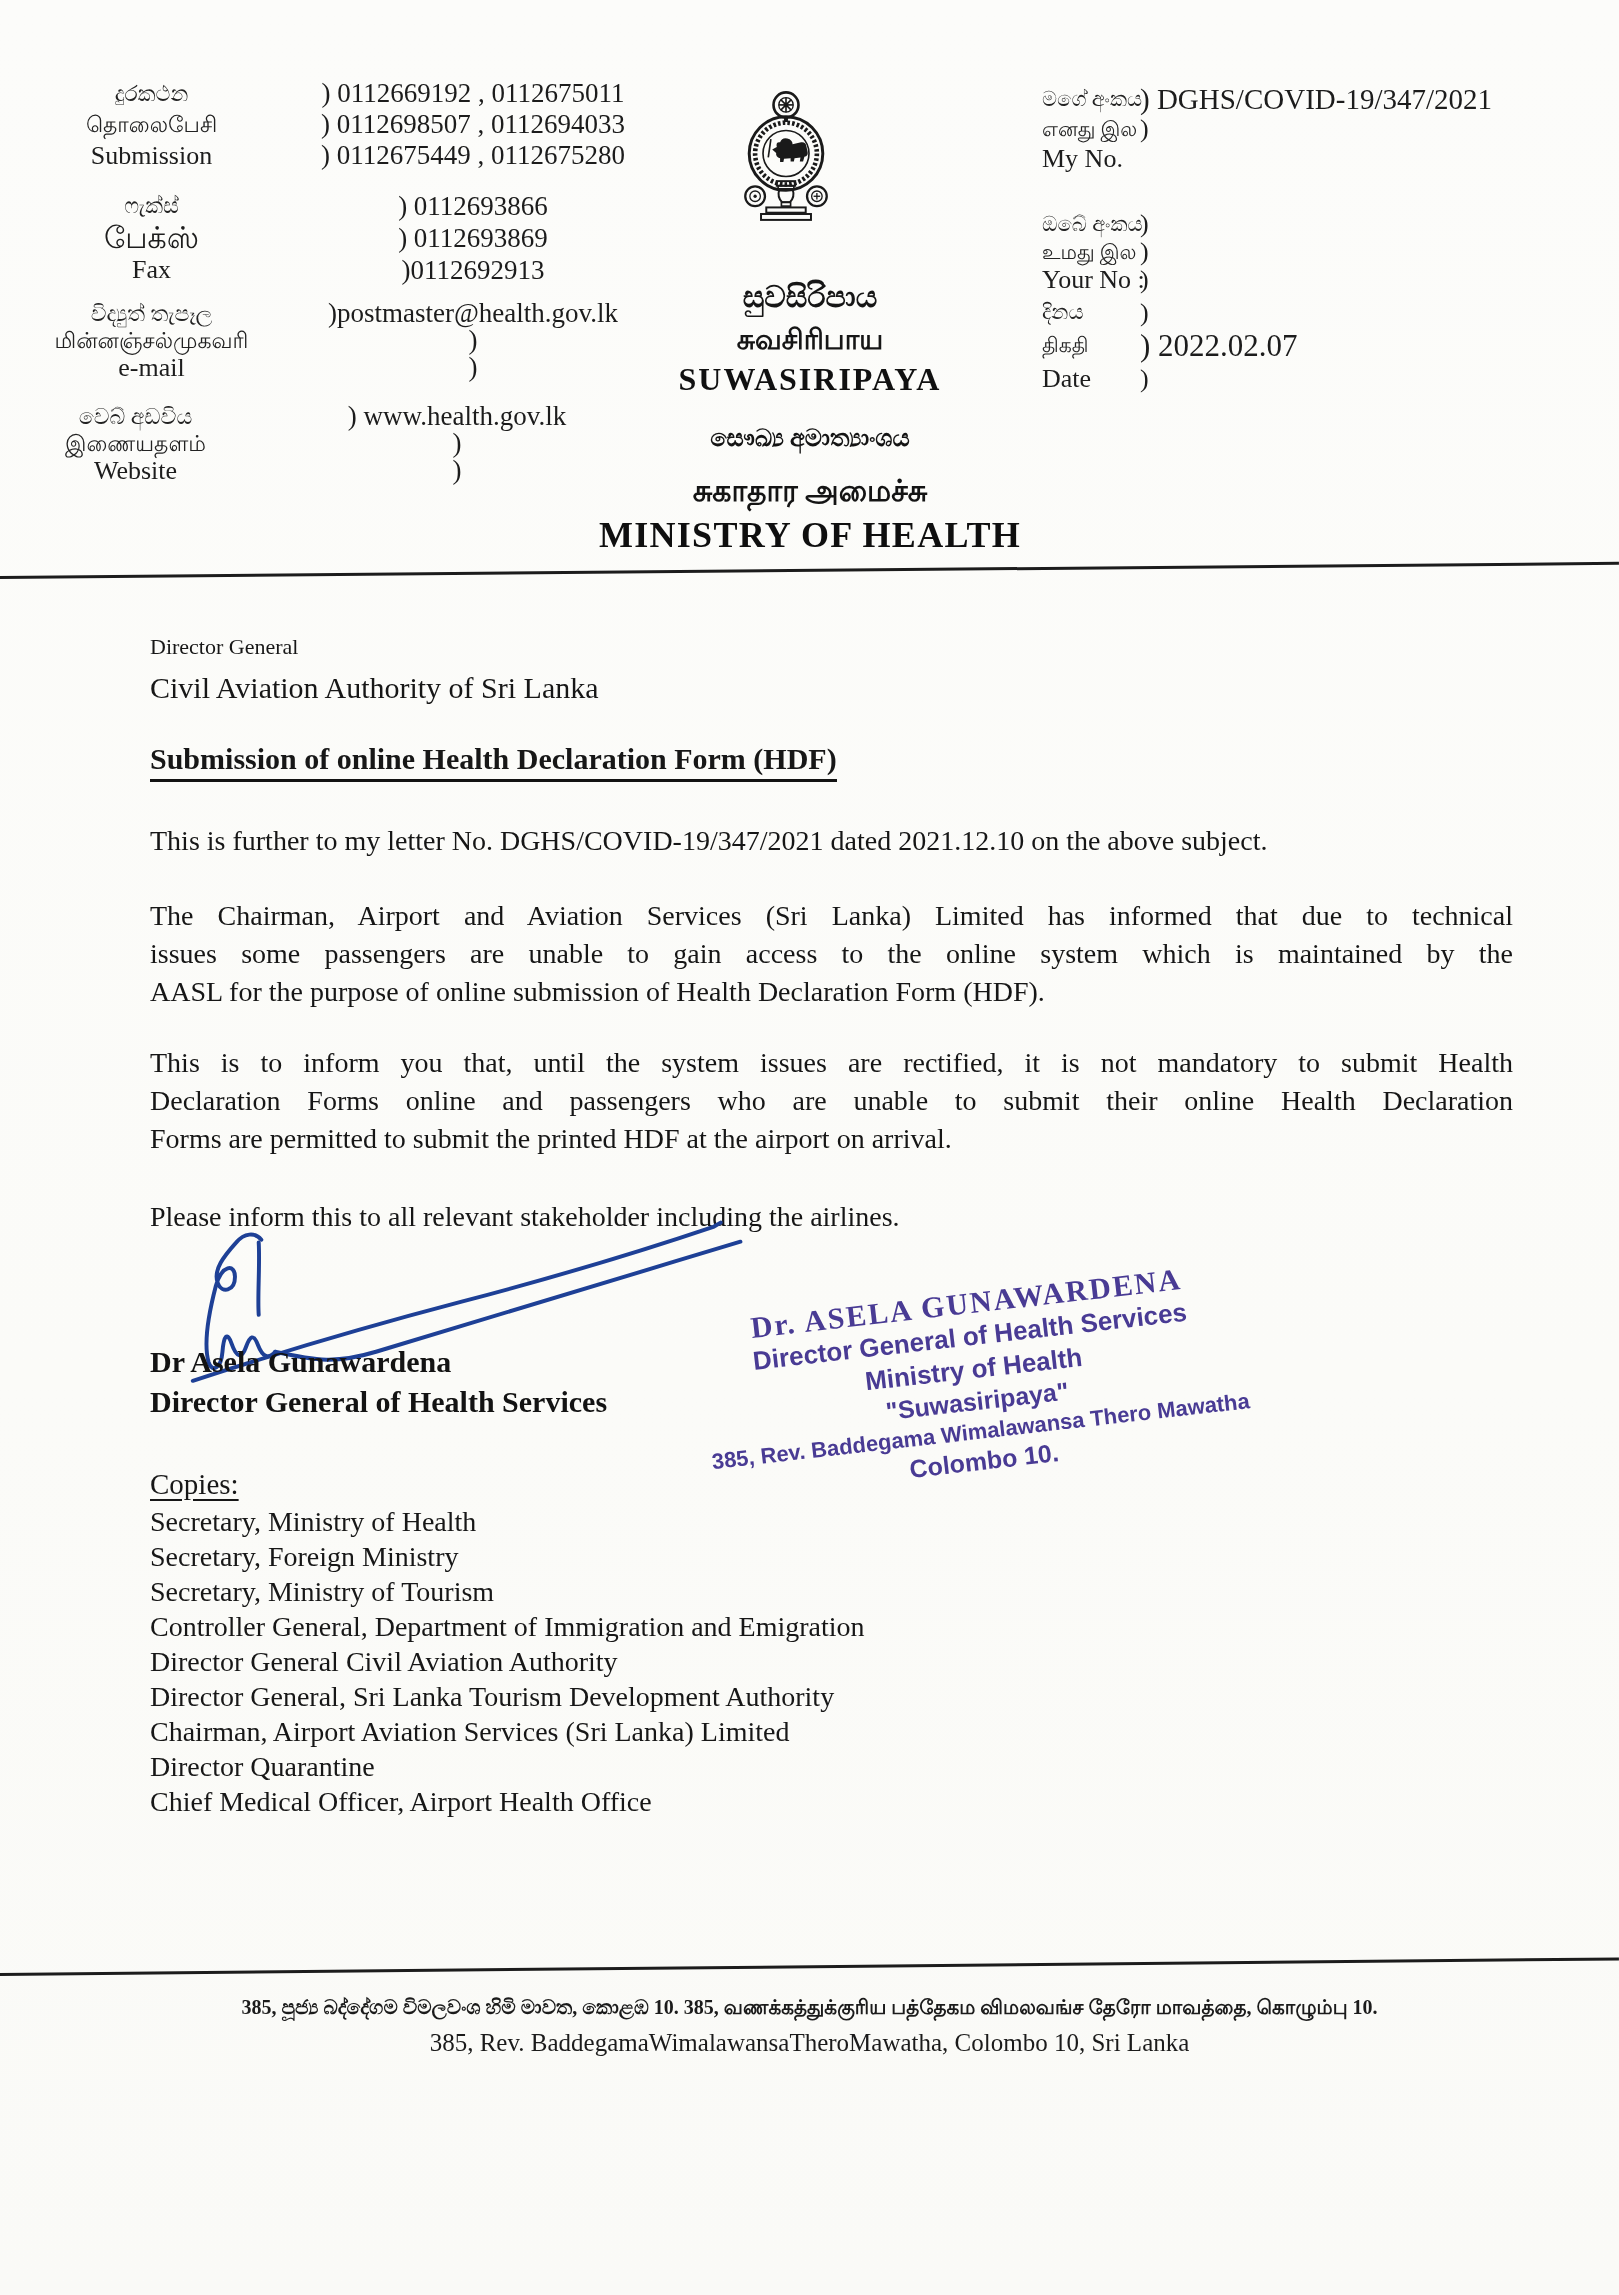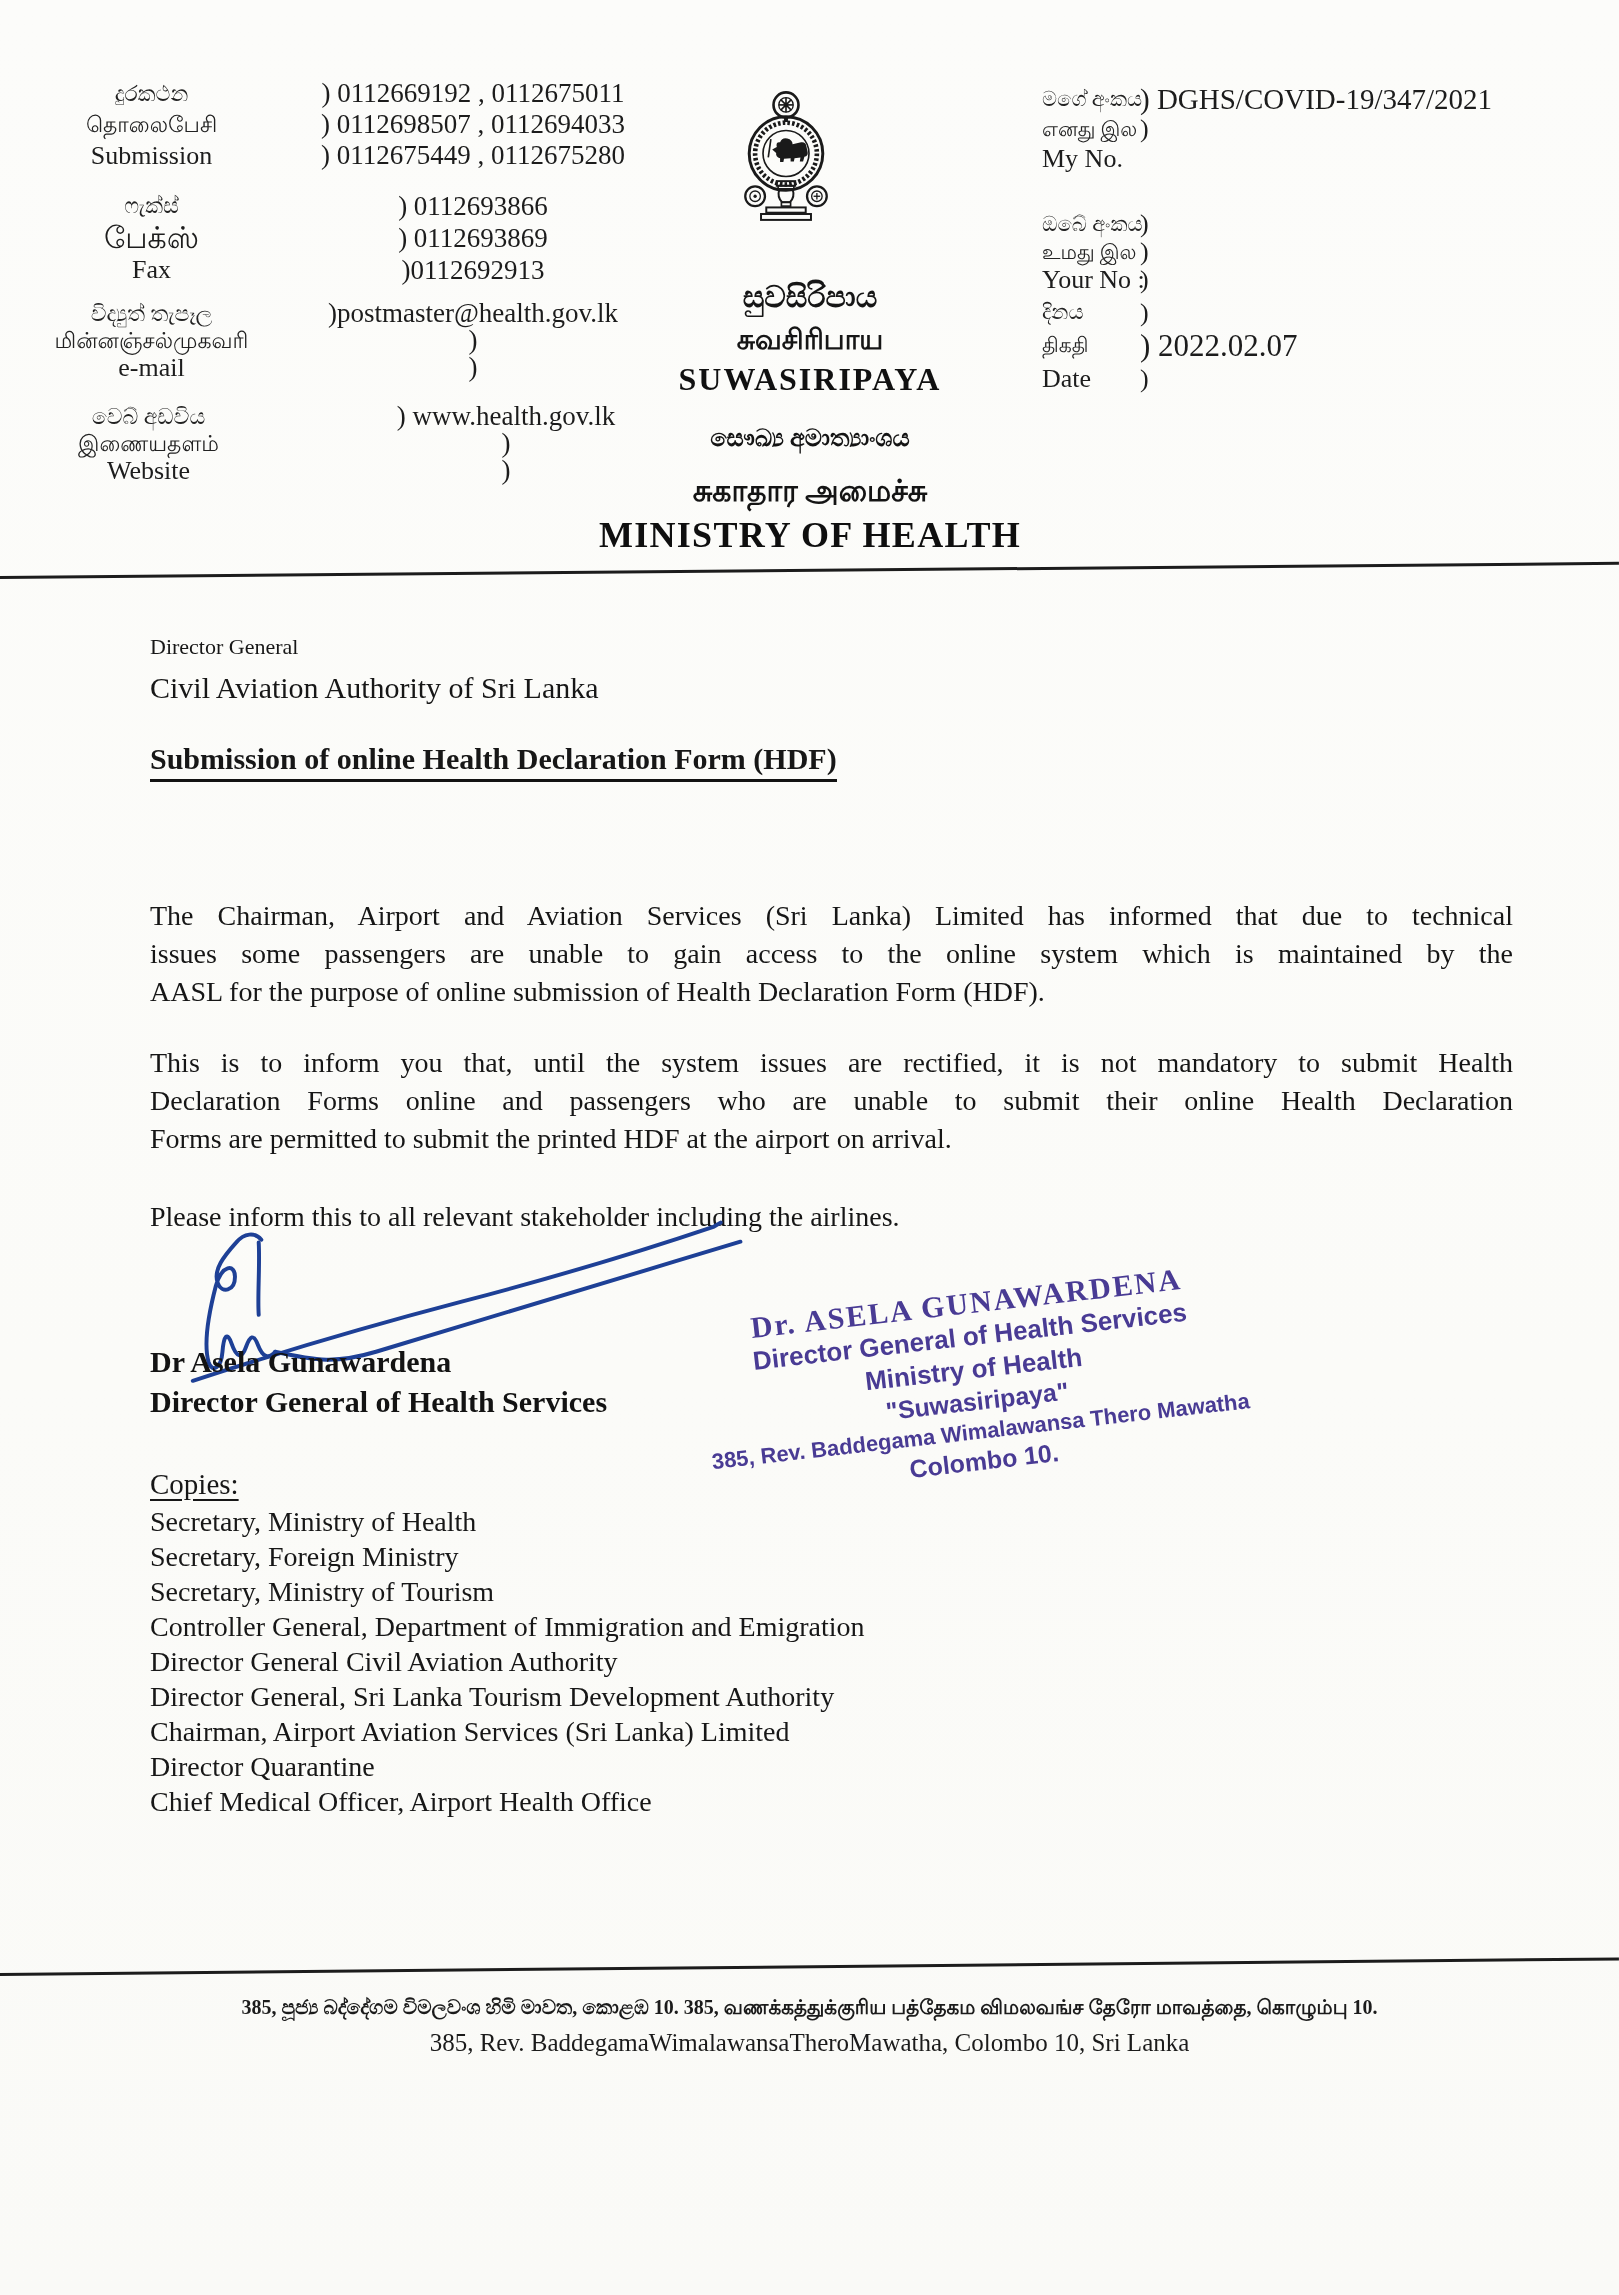--- a/index.html
+++ b/index.html
@@ -17,21 +17,21 @@
   .contact-group{position:absolute;display:flex;text-align:center;}
   .contact-labels{width:221px;}
   .contact-vals{width:422px;}
   .cl{display:block;}
   .g-tel{left:41px;top:78px;}
   .g-tel .cl{line-height:31px;}
   .g-fax{left:41px;top:190px;}
   .g-fax .cl{line-height:32px;}
   .g-mail{left:41px;top:300px;}
   .g-mail .cl{line-height:27px;}
-  .g-web{left:38px;top:403px;gap:36px;}
+  .g-web{left:25px;top:403px;}
   .g-web .cl{line-height:27px;}
   .lbl-si{font-size:22px;color:#222;}
   .lbl-ta{font-size:22px;color:#222;}
   .lbl-ta-big{font-size:30px;color:#1d1d1d;}
   .lbl-en{font-size:26px;color:#1d1d1d;}
   .val{font-size:27px;color:#1c1c1c;white-space:nowrap;}
   
   .center-col{position:absolute;left:530px;top:0;width:560px;text-align:center;}
   .emblem{position:absolute;left:210px;top:89px;width:92px;height:135px;}
   .name-si{position:absolute;top:280px;width:100%;font-size:30px;font-weight:bold;color:#161616;}
@@ -242,20 +242,24 @@
     </div>
   </div>
 
   <div class="rule rule-header"></div>
 
   <div class="recipient1">Director General</div>
   <div class="recipient2">Civil Aviation Authority of Sri Lanka</div>
 
   <div class="subject">Submission of online Health Declaration Form (HDF)</div>
 
+  <div class="para p1">
+
+  <div class="line">This is further to my letter No. DGHS/COVID-19/347/2021 dated 2021.12.10 on the above subject.</div>
+    </div>
   <div class="para p2">
 
   <div class="line">The Chairman, Airport and Aviation Services (Sri Lanka) Limited has informed that due to technical</div>
       <div class="line">issues some passengers are unable to gain access to the online system which is maintained by the</div>
       <div class="line">AASL for the purpose of online submission of Health Declaration Form (HDF).</div>
     </div>
   <div class="para p3">
 
   <div class="line">This is to inform you that, until the system issues are rectified, it is not mandatory to submit Health</div>
       <div class="line">Declaration Forms online and passengers who are unable to submit their online Health Declaration</div>

